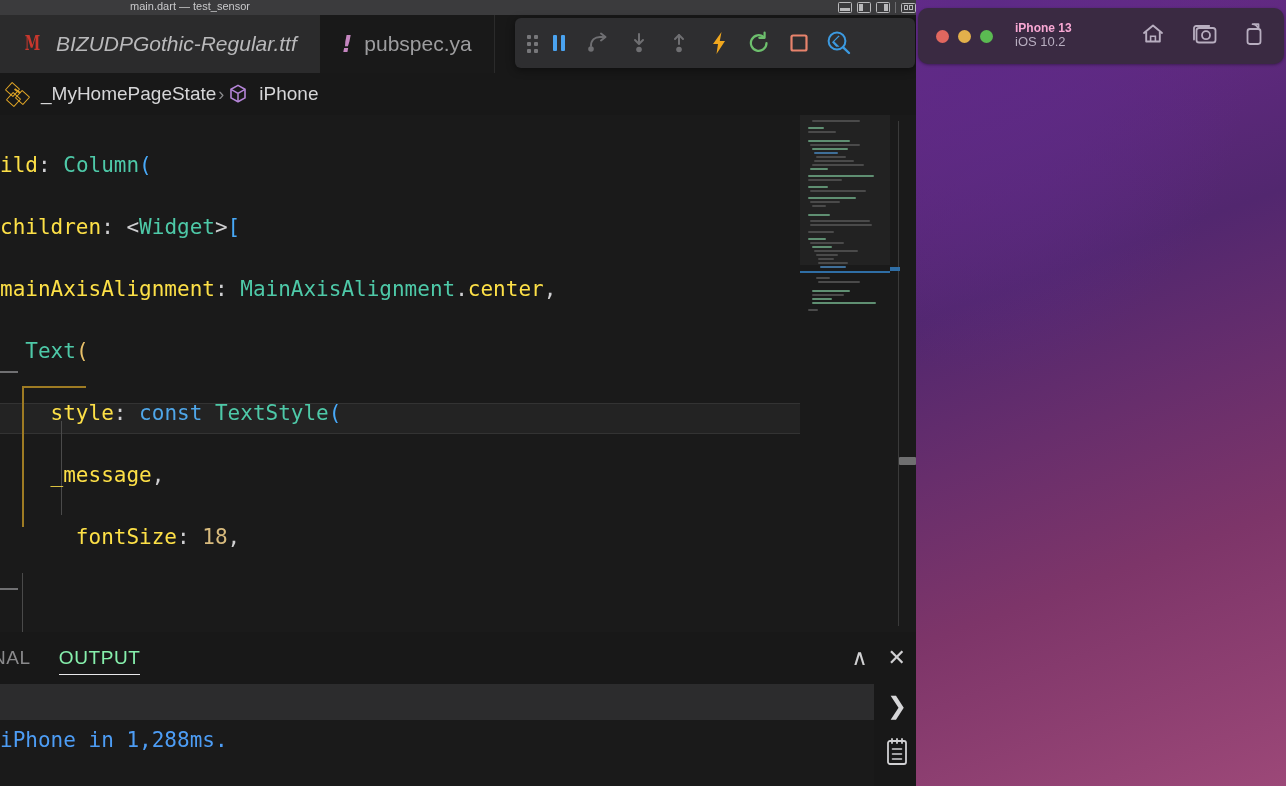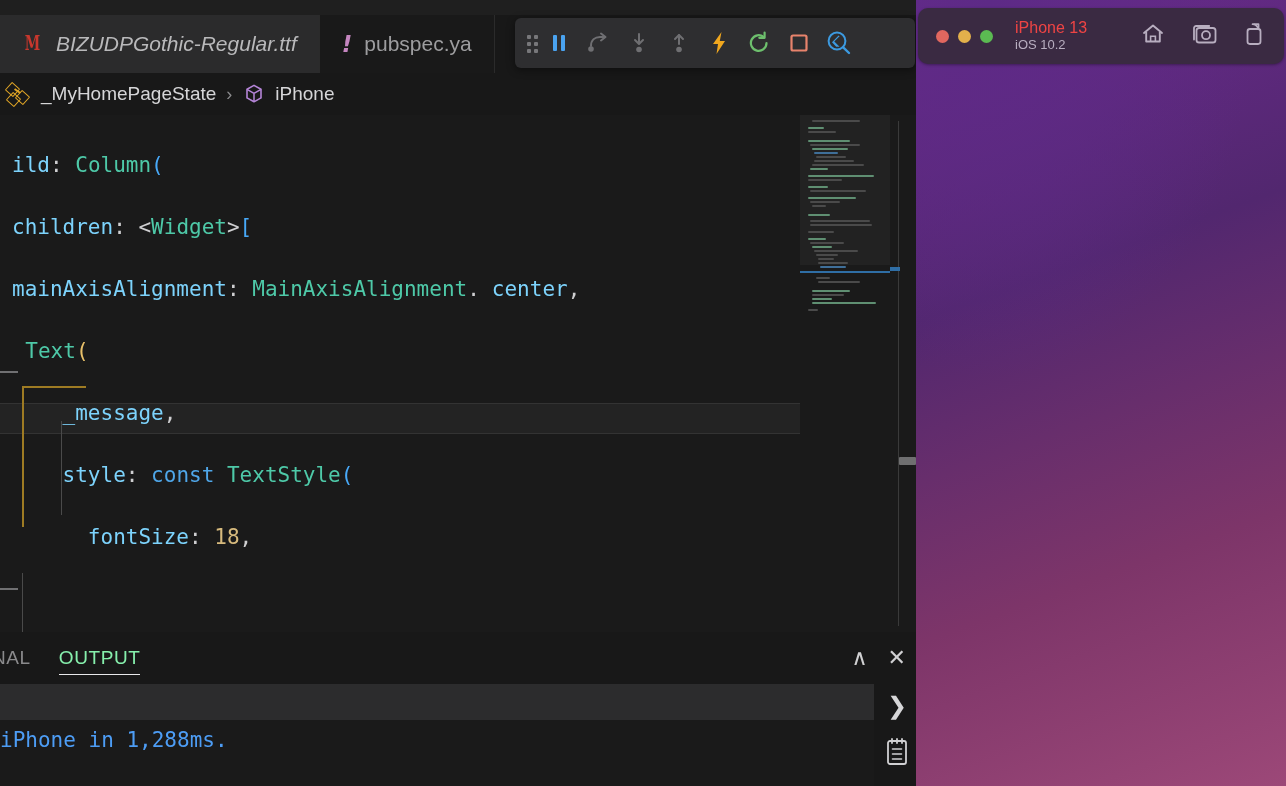--- a/index.html
+++ b/index.html
@@ -39,21 +39,21 @@
   .tab.active{background:#2b2b2c;}
   .tab.inactive{background:#191919;}
   .tab-label{font-size:21px;color:#b9b9bb;font-style:italic;}
   .tab.inactive .tab-label{font-style:normal;color:#9d9d9f;}
   .ttf-icon{width:22px;height:22px;position:relative;flex:0 0 auto;}
   .ttf-icon::before{content:"M";position:absolute;left:0;top:-2px;font-size:20px;font-weight:700;color:#c8372d;
     font-family:"DejaVu Serif",serif;letter-spacing:-3px;transform:scaleX(.7);}
   .warn-icon{font-size:23px;color:#c586c0;font-weight:700;font-style:italic;font-family:"DejaVu Sans",sans-serif;}
 
   
-  .breadcrumb{position:absolute;left:0;top:73px;width:920px;height:42px;background:#181818;display:flex;align-items:center;padding-left:6px;gap:8px;}
+  .breadcrumb{position:absolute;left:0;top:73px;width:920px;height:42px;background:#181818;display:flex;align-items:center;padding-left:6px;}
   .bc-item{display:flex;align-items:center;gap:9px;}
   .bc-text{font-size:19px;color:#d6d6d8;}
   .bc-sep{color:#8a8a8c;font-size:18px;margin:0 2px;}
   .icon-class{width:26px;height:22px;position:relative;flex:0 0 auto;}
   .icon-class::before,.icon-class::after{
     content:"";position:absolute;width:9px;height:9px;border:1.7px solid #e0a526;transform:rotate(42deg);border-radius:1px;
   }
   .icon-class::before{left:1px;top:1px;}
   .icon-class::after{left:11px;top:9px;}
   .icon-class i{position:absolute;left:2px;top:11px;width:9px;height:9px;border:1.7px solid #e0a526;transform:rotate(42deg);border-radius:1px;}
@@ -64,21 +64,21 @@
   .editor{position:absolute;left:0;top:115px;width:920px;height:517px;background:#1a1a1a;overflow:hidden;}
   .code{
     position:absolute;left:0;top:4px;
     font-family:"DejaVu Sans Mono","Liberation Mono",monospace;
     font-size:21px;line-height:31px;white-space:pre;
   }
   .ln{position:relative;height:31px;padding-left:0;}
   
   .t-cls{color:#4ec9a8;}
   .t-kw{color:#c586c0;}
-  .t-prop{color:#7dd3fc;padding-left:12px;}
+  .t-prop{color:#fde047;}
   .t-num{color:#d7ba7d;}
   .t-pn-y{color:#e8c06a;}
   .t-pn-b{color:#48a9f8;}
   .t-pl{color:#cfcfd1;}
   .t-gen{color:#4ec9a8;}
 
   
   .guide{position:absolute;width:1px;background:#4a4a4a;}
   .guide.amber{background:#9e7b23;width:1.5px;}
   .guide-h{position:absolute;height:1.5px;background:#9e7b23;}
@@ -136,31 +136,44 @@
   .sim-chrome{
     position:absolute;left:2px;top:8px;width:366px;height:56px;
     background:#3a2a42;border-radius:10px;
     display:flex;align-items:center;padding:0 18px;box-sizing:border-box;gap:0;
     box-shadow:0 1px 3px rgba(0,0,0,.35);
   }
   .lights{display:flex;gap:9px;margin-right:22px;}
   .lt{width:13px;height:13px;border-radius:50%;}
   .lt.r{background:#e1675f;} .lt.y{background:#e3b04b;} .lt.g{background:#5bba52;}
   .sim-names{display:flex;flex-direction:column;justify-content:center;line-height:1.15;}
-  .sim-dev{font-size:16px;font-weight:400;color:#ef4444;}
+  .sim-dev{font-size:12px;font-weight:700;color:#f9a8d4;}
   .sim-os{font-size:13px;color:#b8aec0;}
   .sim-icons{margin-left:auto;display:flex;align-items:center;gap:24px;}
 </style>
 </head>
 <body>
 
 <div id="root">
 
   <div class="vscode">
 
+    <div class="win-titlebar">
+      <div class="win-title">main.dart — test_sensor</div>
+      <div class="win-layout-icons">
+        <span class="wl fillb"></span>
+        <span class="wl filll"></span>
+        <span class="wl fillr"></span>
+        <span class="wl-sep"></span>
+        <span class="wl-dual">
+            <i></i>
+            <i></i>
+          </span>
+      </div>
+    </div>
 
     <div class="tabstrip">
       <div class="tab active">
         <span class="ttf-icon"></span>
         <span class="tab-label">BIZUDPGothic-Regular.ttf</span>
       </div>
       <div class="tab inactive">
         <span class="warn-icon">!</span>
         <span class="tab-label">pubspec.ya</span>
       </div>
@@ -197,22 +210,22 @@
       <div class="guide" style="left:61px;top:306px;height:94px;"></div>
       <div class="guide" style="left:22px;top:458px;height:110px;"></div>
       <div class="fold-dash" style="left:0px;top:256px;width:18px;"></div>
       <div class="fold-dash" style="left:0px;top:473px;width:18px;"></div>
 
       <div class="code">
 <div class="ln"><span class="t-prop">ild</span><span class="t-pl">: </span><span class="t-cls">Column</span><span class="t-pn-b">(</span></div>
 <div class="ln"><span class="t-prop">children</span><span class="t-pl">: &lt;</span><span class="t-gen">Widget</span><span class="t-pl">&gt;</span><span class="t-pn-b">[</span></div>
 <div class="ln"><span class="t-prop">mainAxisAlignment</span><span class="t-pl">: </span><span class="t-cls">MainAxisAlignment</span><span class="t-pl">.</span><span class="t-prop">center</span><span class="t-pl">,</span></div>
 <div class="ln"><span class="t-pl">&nbsp;&nbsp;</span><span class="t-cls">Text</span><span class="t-pn-y">(</span></div>
+<div class="ln"><span class="t-pl">&nbsp;&nbsp;&nbsp;&nbsp;</span><span class="t-prop">style</span><span class="t-pl">: </span><span class="t-kw" style="color:#4fa6e8;">const</span><span class="t-pl"> </span><span class="t-cls">TextStyle</span><span class="t-pn-b">(</span></div>
 <div class="ln"><span class="t-pl">&nbsp;&nbsp;&nbsp;&nbsp;</span><span class="t-prop">_message</span><span class="t-pl">,</span></div>
-<div class="ln"><span class="t-pl">&nbsp;&nbsp;&nbsp;&nbsp;</span><span class="t-prop">style</span><span class="t-pl">: </span><span class="t-kw" style="color:#4fa6e8;">const</span><span class="t-pl"> </span><span class="t-cls">TextStyle</span><span class="t-pn-b">(</span></div>
 <div class="ln"><span class="t-pl">&nbsp;&nbsp;&nbsp;&nbsp;&nbsp;&nbsp;</span><span class="t-prop">fontSize</span><span class="t-pl">: </span><span class="t-num">18</span><span class="t-pl">,</span></div>
 
 
 
 
 
 
 
 
 

